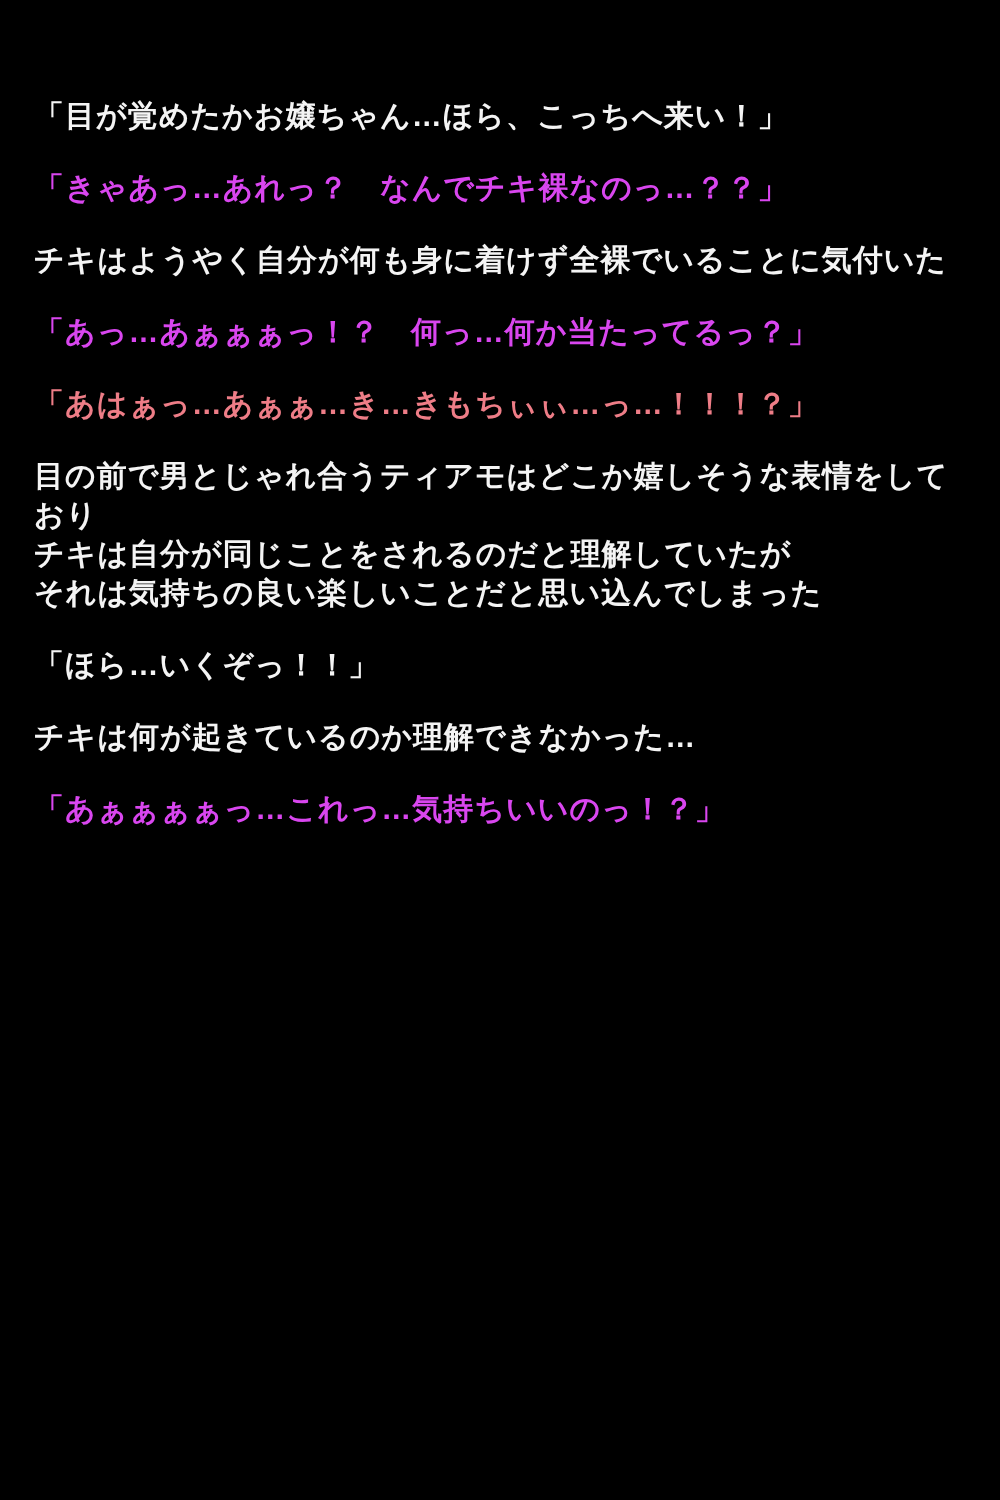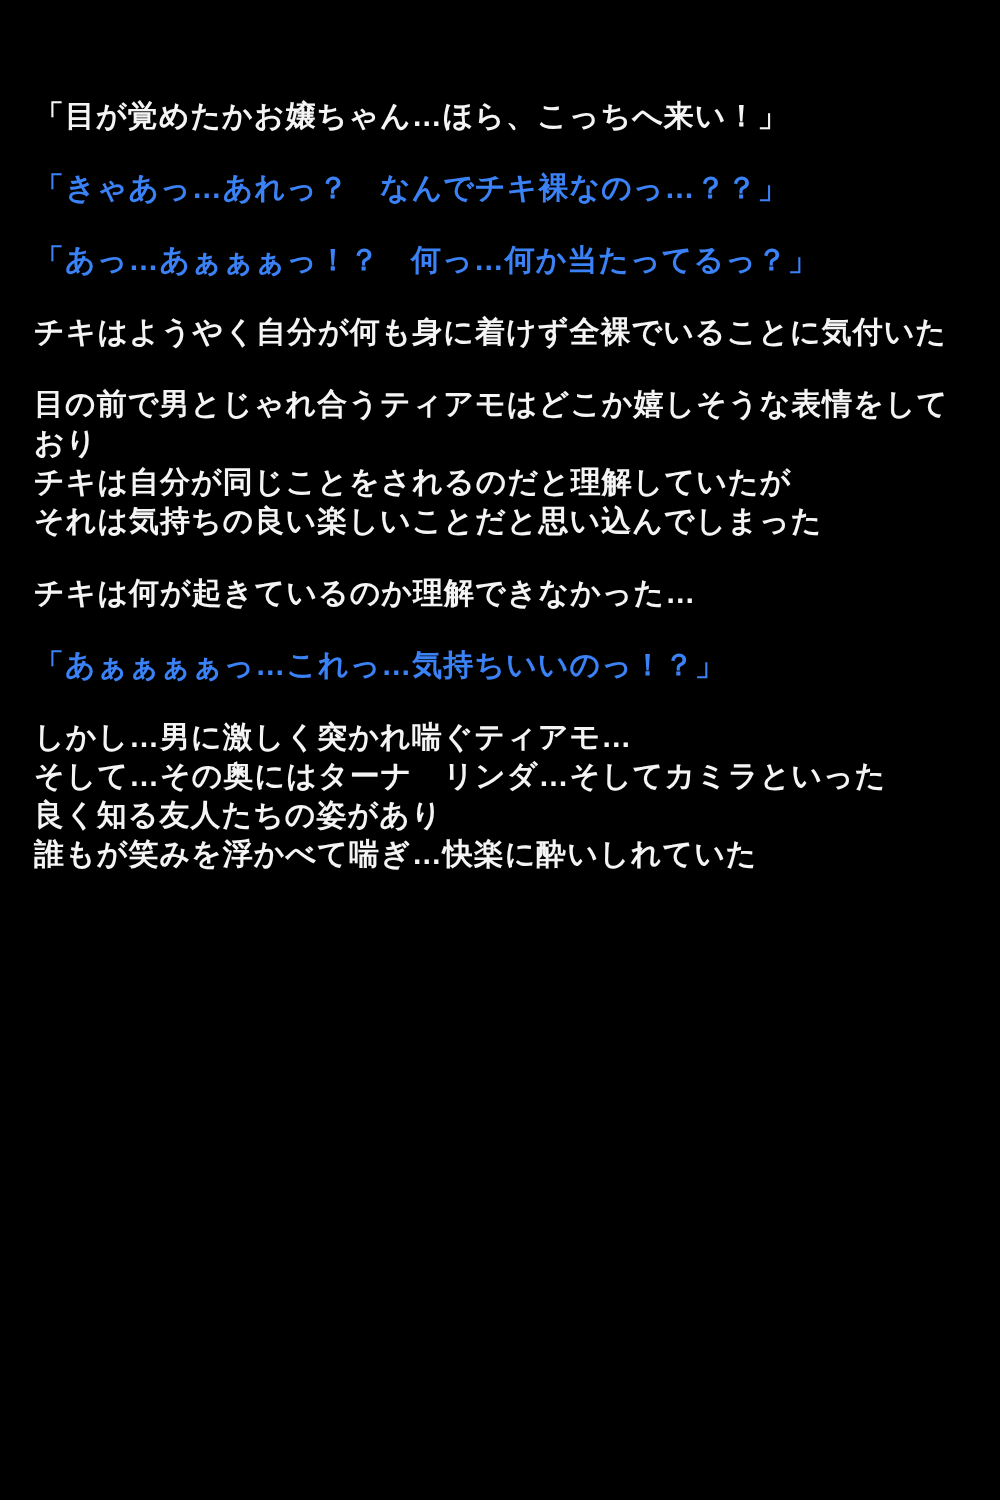--- a/index.html
+++ b/index.html
@@ -21,35 +21,33 @@
   p.story-para {
     margin: 0 0 33px 0;
     font-family: "Liberation Sans", "DejaVu Sans", sans-serif;
     font-weight: bold;
     font-size: 30px;
     line-height: 39px;
     letter-spacing: 1px;
     white-space: pre-wrap;
   }
   .c-white { color: #f4f4f4; }
-  .c-green { color: #3b82f6; }
+  .c-green { color: #d946ef; }
   .c-red   { color: #ee7d87; }
 </style>
 </head>
 <body>
 
 <main class="story-page">
   <div id="story-text">
       <p class="story-para c-white">「目が覚めたかお嬢ちゃん…ほら、こっちへ来い！」</p>
       <p class="story-para c-green">「きゃあっ…あれっ？　なんでチキ裸なのっ…？？」</p>
+      <p class="story-para c-white">チキはようやく自分が何も身に着けず全裸でいることに気付いた</p>
       <p class="story-para c-green">「あっ…あぁぁぁっ！？　何っ…何か当たってるっ？」</p>
-      <p class="story-para c-white">チキはようやく自分が何も身に着けず全裸でいることに気付いた</p>
+      <p class="story-para c-red">「あはぁっ…あぁぁ…き…きもちぃぃ…っ…！！！？」</p>
       <p class="story-para c-white">目の前で男とじゃれ合うティアモはどこか嬉しそうな表情をしており
 チキは自分が同じことをされるのだと理解していたが
 それは気持ちの良い楽しいことだと思い込んでしまった</p>
+      <p class="story-para c-white">「ほら…いくぞっ！！」</p>
       <p class="story-para c-white">チキは何が起きているのか理解できなかった…</p>
       <p class="story-para c-green">「あぁぁぁぁっ…これっ…気持ちいいのっ！？」</p>
-      <p class="story-para c-white">しかし…男に激しく突かれ喘ぐティアモ…
-そして…その奥にはターナ　リンダ…そしてカミラといった
-良く知る友人たちの姿があり
-誰もが笑みを浮かべて喘ぎ…快楽に酔いしれていた</p>
     </div>
 </main>
 
 </body></html>

